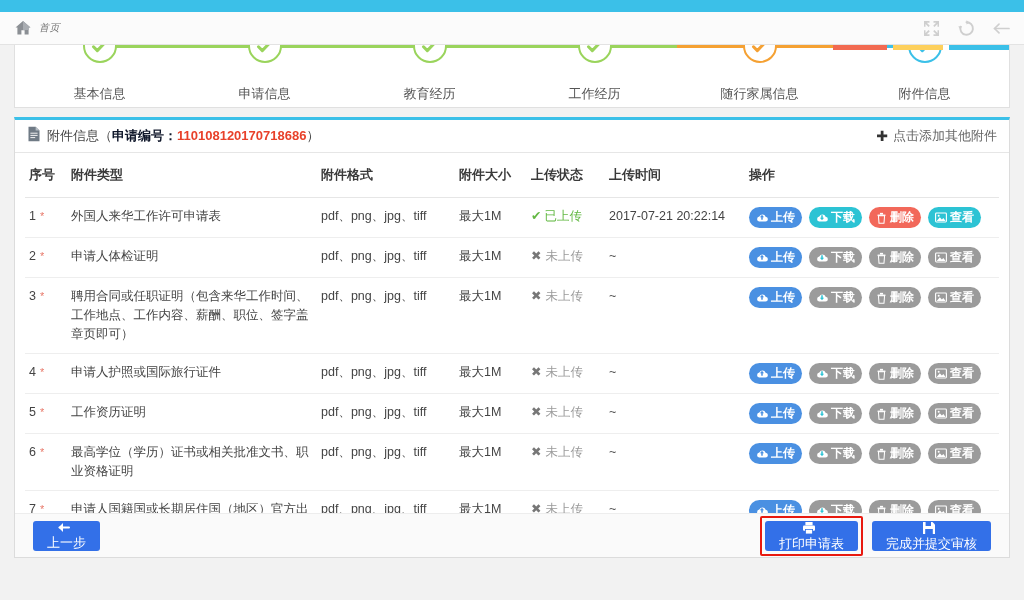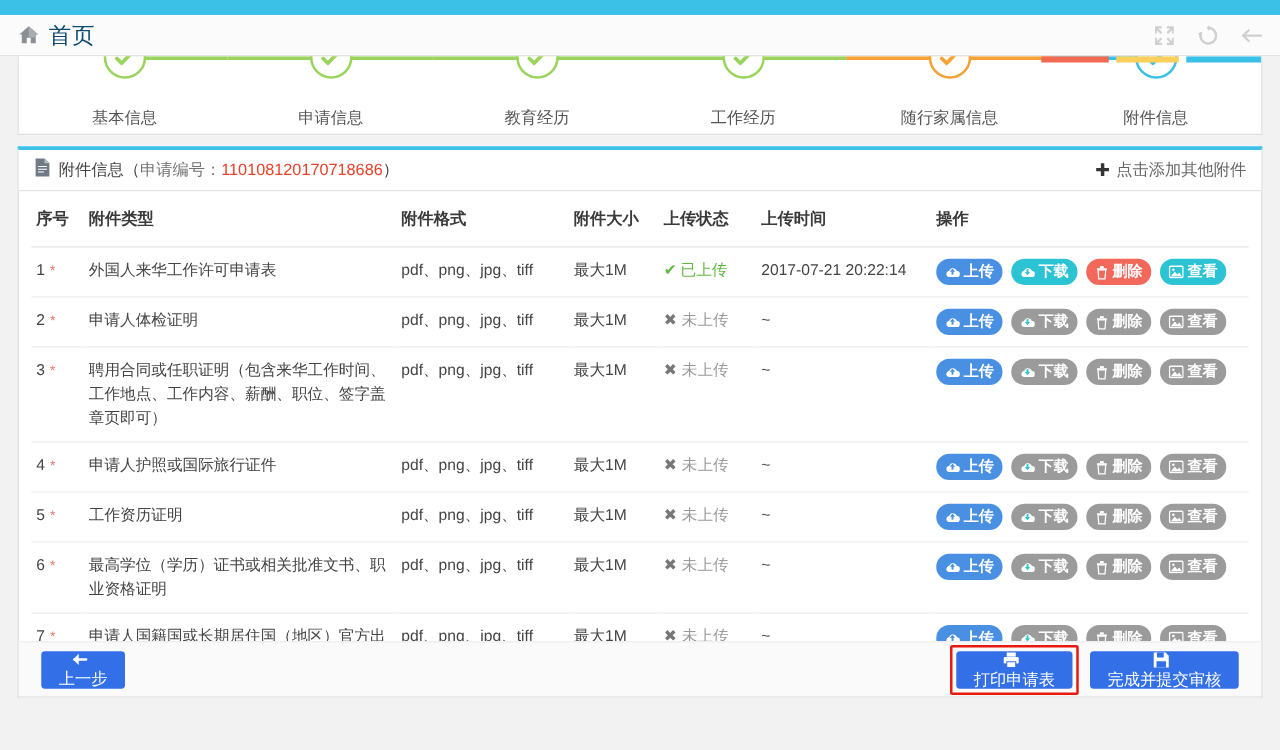--- a/index.html
+++ b/index.html
@@ -23,23 +23,24 @@
     height: 33px;
     background: #fbfbfb;
     border-bottom: 1px solid #e3e3e3;
     display: flex;
     align-items: center;
     padding: 0 14px;
     position: relative;
   }
   .home-icon { width: 18px; height: 18px; margin-right: 7px; display:block; }
   .crumb-text {
-    color: #0c4a6e;
-    font-size: 18px;
+    color: #737373;
+    font-size: 10px;
     letter-spacing: .5px;
+    font-style: italic;
   }
   .win-icons {
     position: absolute; right: 6px; top: 0; bottom: 0;
     display: flex; align-items: center; gap: 18px;
     padding-right: 8px;
   }
   .win-icons svg { display:block; }
 
   
   .stepper-wrap {
@@ -120,22 +121,22 @@
   }
   .card-head {
     height: 33px;
     border-bottom: 1px solid #e6e6e6;
     display: flex; align-items: center;
     padding: 0 12px;
     background: #fff;
   }
   .card-head .doc-icon { margin-right: 6px; display:block; }
   .card-title { font-size: 13px; color: #444; }
-  .card-title .app-no-label { color: #737373; font-weight: normal; }
-  .card-title .app-no { color: #e8412a; font-weight: normal; }
+  .card-title .app-no-label { color: #0f172a; font-weight: bold; }
+  .card-title .app-no { color: #e8412a; font-weight: bold; }
   .add-link {
     margin-left: auto;
     font-size: 13px;
     color: #666;
     display: flex; align-items: center;
     cursor: pointer;
   }
   .add-link .plus { font-weight: bold; margin-right: 5px; font-size: 14px; color:#333; }
 
   

